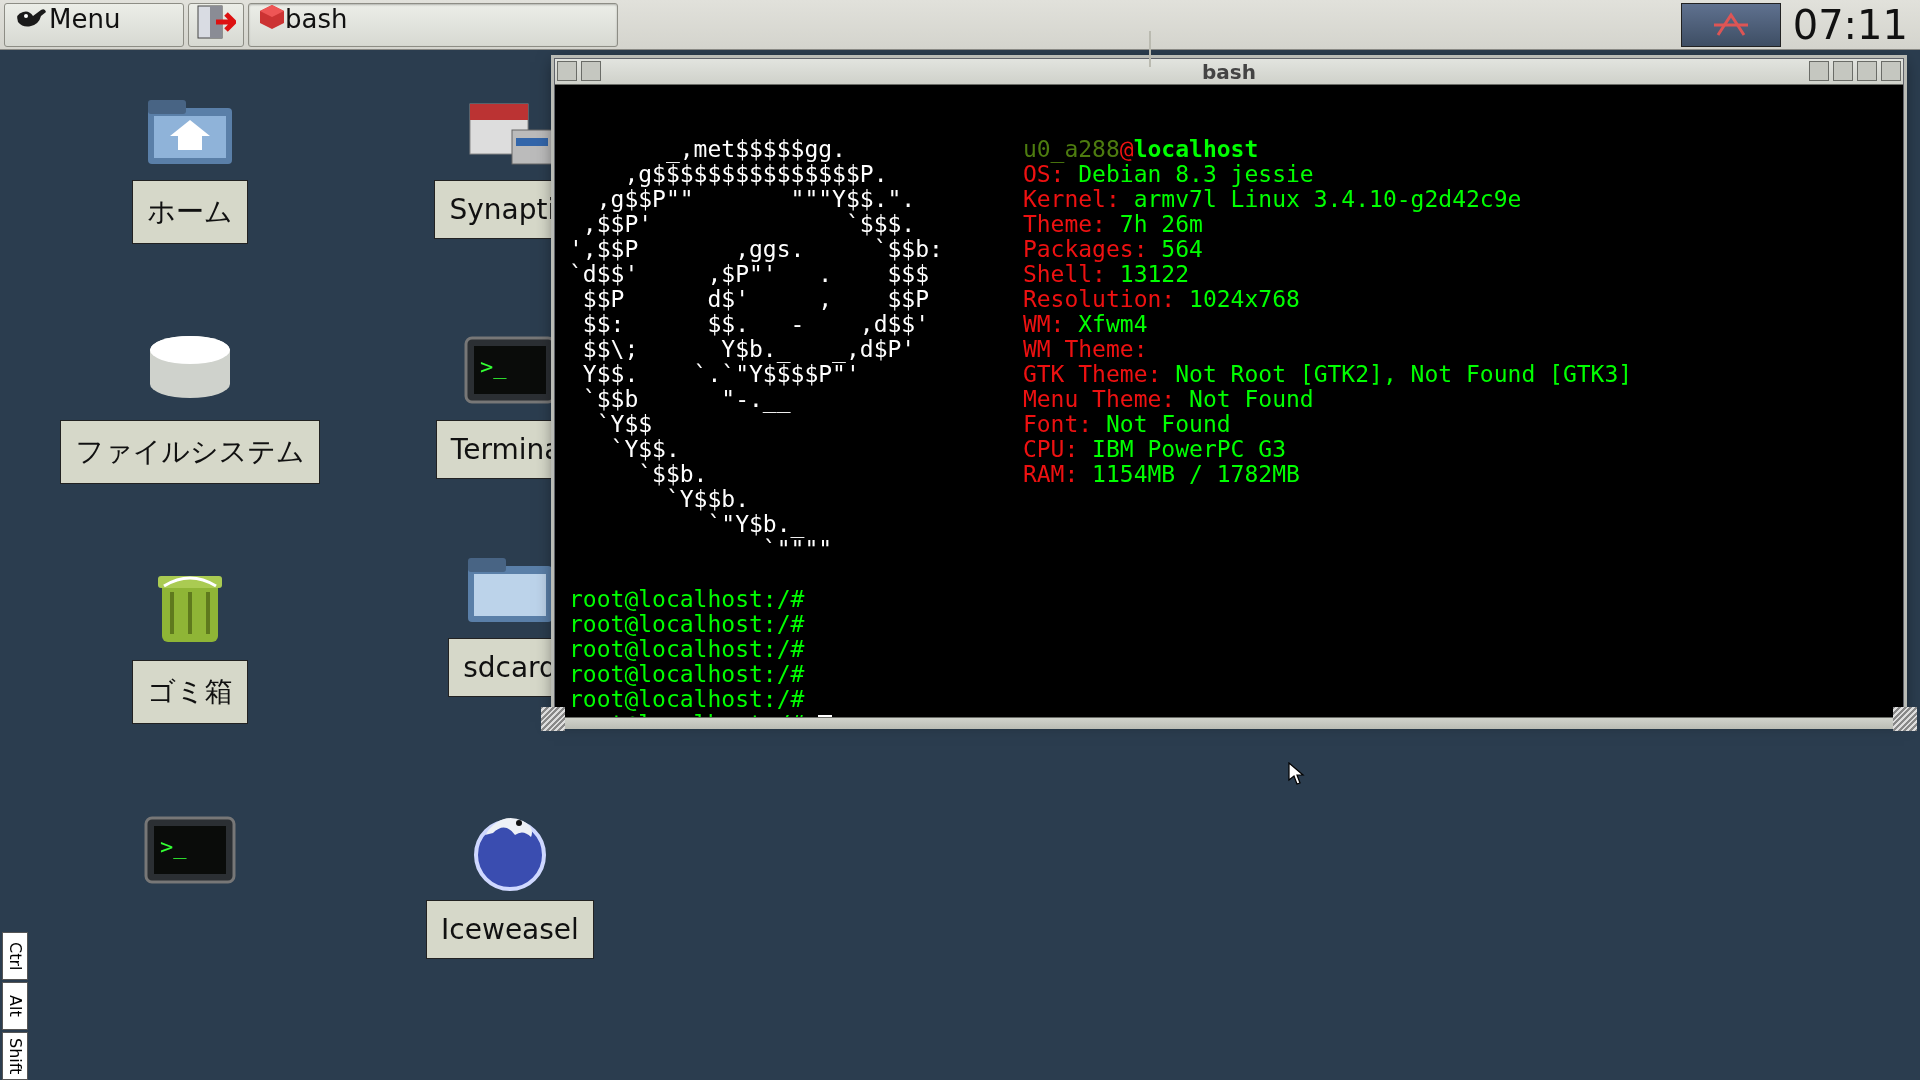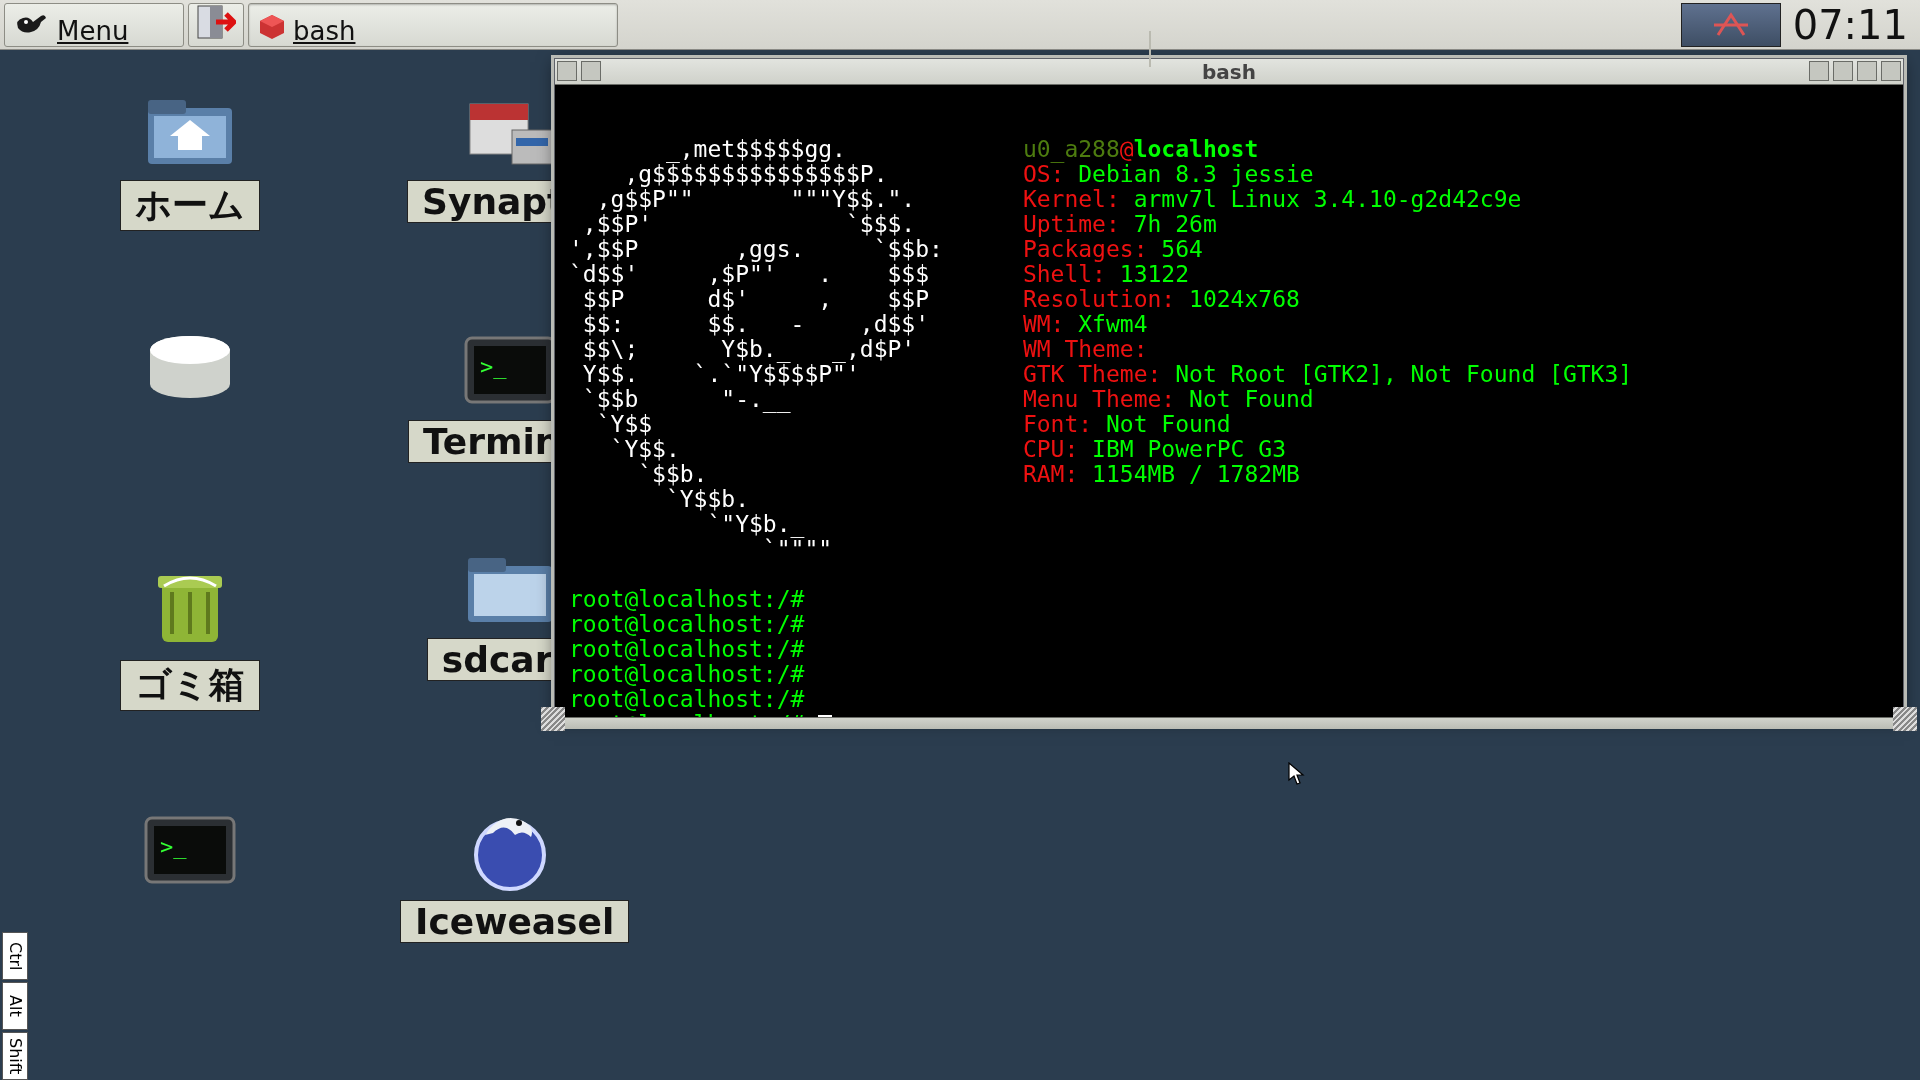--- a/index.html
+++ b/index.html
@@ -25,28 +25,26 @@
     padding: 2px 4px;
     gap: 4px;
     z-index: 100;
   }
   .taskbar .btn {
     height: 44px;
     background: linear-gradient(#eceee8, #d7d9d2);
     border: 1px solid #8d8d85;
     border-radius: 3px;
     display: flex;
-    align-items: flex-end;
+    align-items: flex-start;
     padding: 0 10px;
     font-size: 26px;
     color: #111;
-    gap: 8px;
     cursor: pointer;
     white-space: nowrap;
-    text-decoration: underline;
   }
   .menu-btn { width: 180px; }
   .logout-btn { width: 56px; justify-content: center; }
   .task-btn { width: 370px; background: linear-gradient(#dfe1d9,#c6c8bf); box-shadow: inset 0 1px 2px rgba(0,0,0,.25);}
   .taskbar .spacer { flex: 1; position: relative;}
   .taskbar .mid-sep {
     position:absolute; left:50%; top:6px; width:2px; height:36px;
     background:#babab0;
   }
   .tray {
@@ -64,24 +62,23 @@
     cursor: pointer;
   }
   .desktop-icon .glyph {
     width: 100px; height: 80px; margin: 0 auto 10px;
     display:flex;align-items:center;justify-content:center;
   }
   .desktop-icon .label {
     display:inline-block;
     background: #d6d8c9;
     border: 1px solid #222;
-    padding: 0 14px;
-    font-size: 36px;
+    padding: 12px 14px;
+    font-size: 28px;
     color:#111;
-    font-weight:bold;
   }
 
   
   .term-window {
     position: absolute;
     left: 554px; top: 58px;
     width: 1350px; height: 660px;
     background: #000;
     border: 1px solid #60636a;
     box-shadow: 0 0 0 3px #b9bbb5, 0 4px 16px rgba(0,0,0,.5);
@@ -211,20 +208,21 @@
 </div>
 
 <div class="desktop-icon" style="left:40px;top:330px;width:300px">
   <div class="glyph">
     <svg width="100" height="76" viewBox="0 0 100 76">
         <ellipse cx="50" cy="18" rx="40" ry="14" fill="#f1f3ee"></ellipse>
         <path d="M10 18 V52 a40 14 0 0 0 80 0 V18" fill="#cfd2cc"></path>
         <ellipse cx="50" cy="18" rx="40" ry="14" fill="#fff"></ellipse>
       </svg>
   </div>
+  <span class="label">ファイルシステム</span>
 </div>
 
 <div class="desktop-icon" style="left:80px;top:570px">
   <div class="glyph">
     <svg width="100" height="84" viewBox="0 0 100 84">
         <rect x="22" y="14" width="56" height="60" rx="6" fill="#8fb536"></rect>
         <rect x="18" y="8" width="64" height="12" rx="3" fill="#aacb52"></rect>
         <path d="M32 24 V66 M50 24 V66 M68 24 V66" stroke="#5f7a1d" stroke-width="4"></path>
         <path d="M24 18 Q50 2 76 18" stroke="#fff" stroke-width="3" fill="none"></path>
       </svg>
@@ -314,21 +312,21 @@
  Y$$.    `.`"Y$$$$P"'
  `$$b      "-.__
   `Y$$
    `Y$$.
      `$$b.
        `Y$$b.
           `"Y$b._
               `""""</span><span class="info"><span class="user">u0_a288</span><span class="key">@</span><span class="host">localhost</span>
 <span class="key">OS:</span><span class="val"> Debian 8.3 jessie</span>
 <span class="key">Kernel:</span><span class="val"> armv7l Linux 3.4.10-g2d42c9e</span>
-<span class="key">Uptime:</span><span class="val"> 7h 26m</span>
+<span class="key">Theme:</span><span class="val"> 7h 26m</span>
 <span class="key">Packages:</span><span class="val"> 564</span>
 <span class="key">Shell:</span><span class="val"> 13122</span>
 <span class="key">Resolution:</span><span class="val"> 1024x768</span>
 <span class="key">WM:</span><span class="val"> Xfwm4</span>
 <span class="key">WM Theme:</span><span class="val"></span>
 <span class="key">GTK Theme:</span><span class="val"> Not Root [GTK2], Not Found [GTK3]</span>
 <span class="key">Menu Theme:</span><span class="val"> Not Found</span>
 <span class="key">Font:</span><span class="val"> Not Found</span>
 <span class="key">CPU:</span><span class="val"> IBM PowerPC G3</span>
 <span class="key">RAM:</span><span class="val"> 1154MB / 1782MB</span></span>

